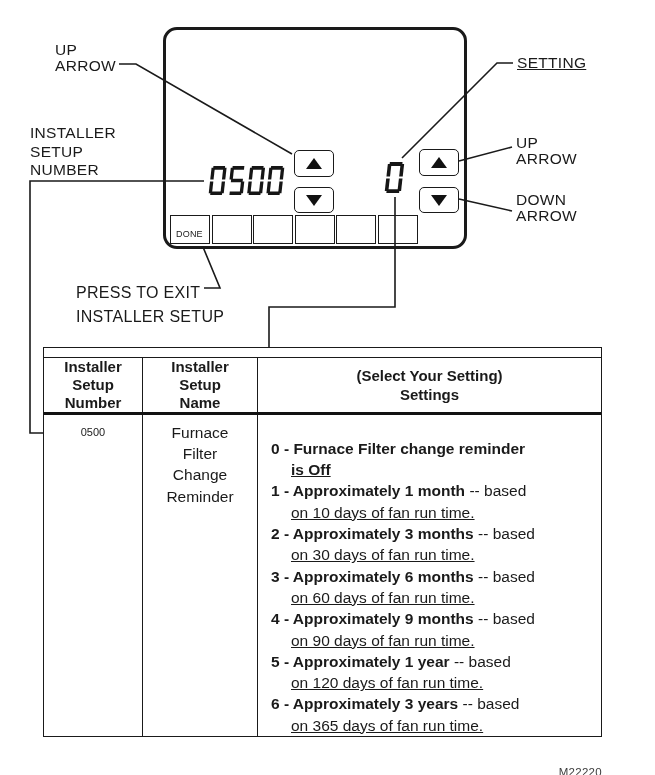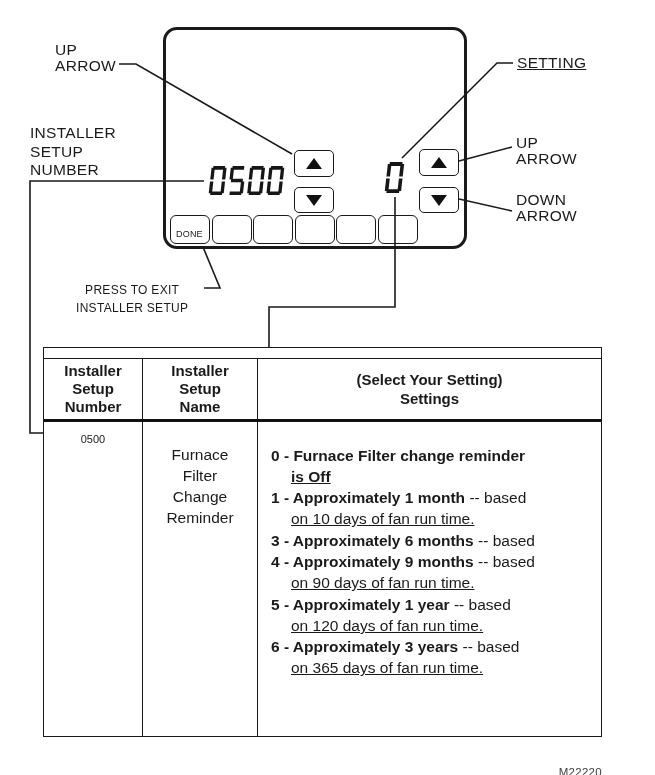--- a/index.html
+++ b/index.html
@@ -6,36 +6,36 @@
   .canvas{
     position:relative;width:655px;height:775px;background:#ffffff;overflow:hidden;
     font-family:"Liberation Sans","DejaVu Sans",sans-serif;color:#1a1a1a;
   }
   
   .lbl{
     position:absolute;font-size:15.5px;line-height:16px;letter-spacing:.3px;
     white-space:pre-line;color:#1a1a1a;
   }
   .lbl.tall{line-height:18.5px;}
-  .lbl.exit{line-height:18px;font-size:12px;text-align:center;}
+  .lbl.exit{line-height:24px;font-size:16px;}
   
   .thermostat{
     position:absolute;left:163px;top:27px;width:304px;height:222px;
     border:3px solid #1a1a1a;border-radius:14px;background:#fff;box-sizing:border-box;
   }
   .sevenseg{position:absolute;}
   .tbtn{
     position:absolute;border:1.7px solid #1a1a1a;border-radius:5px;background:#fff;
     box-sizing:border-box;display:flex;align-items:center;justify-content:center;padding:0;
   }
   .tri-up{width:0;height:0;border-left:8px solid transparent;border-right:8px solid transparent;border-bottom:11px solid #111;}
   .tri-down{width:0;height:0;border-left:8px solid transparent;border-right:8px solid transparent;border-top:11px solid #111;}
   .key{
     position:absolute;top:215px;width:40px;height:29px;border:1.7px solid #1a1a1a;
-    border-radius:6px;background:#fff;box-sizing:border-box;
+    border-radius:0;background:#fff;box-sizing:border-box;
   }
   .done-txt{position:absolute;left:5px;bottom:4px;font-size:9px;letter-spacing:.2px;color:#1a1a1a;}
   
   .overlay{position:absolute;left:0;top:0;pointer-events:none;}
   
   .istable{
     position:absolute;left:43px;top:347px;width:559px;height:390px;
     border:1.5px solid #1a1a1a;box-sizing:border-box;display:flex;flex-direction:column;background:#fff;
   }
   .t-strip{height:9.5px;border-bottom:1.4px solid #1a1a1a;}
@@ -43,21 +43,21 @@
   .t-bodyrow{flex:1;display:flex;}
   .c1{width:99px;border-right:1.4px solid #1a1a1a;box-sizing:border-box;}
   .c2{width:115px;border-right:1.4px solid #1a1a1a;box-sizing:border-box;}
   .c3{flex:1;box-sizing:border-box;}
   .hcell{
     display:flex;align-items:center;justify-content:center;text-align:center;
     font-weight:bold;font-size:15px;line-height:18px;white-space:pre-line;
   }
   .hcell.wide{line-height:19px;}
   .bcell-num{padding-top:7px;text-align:center;font-size:11px;line-height:21.3px;}
-  .bcell-name{padding-top:22px;text-align:center;font-size:15.5px;line-height:21.3px;white-space:pre-line;}
+  .bcell-name{padding-top:7px;text-align:center;font-size:15.5px;line-height:21.3px;white-space:pre-line;}
   .bcell-set{padding:23px 4px 0 13px;font-size:15.5px;line-height:21.3px;}
   .set-line2{padding-left:20px;text-decoration:underline;}
   .set-item b{font-weight:bold;}
   
   .footnote{position:absolute;right:53px;top:766px;font-size:11.5px;color:#3d3d3d;letter-spacing:.3px;}
 </style>
 </head>
 <body>
 
 <div class="canvas">
@@ -180,21 +180,26 @@
       <div class="c3 bcell-set">
         <div class="set-item">
           <div class="set-line1"><b>0 - Furnace Filter change reminder</b><span></span></div>
           <div class="set-line2"><b>is Off</b><span></span></div>
         </div>
         <div class="set-item">
           <div class="set-line1"><b>1 - Approximately 1 month</b><span> -- based</span></div>
           <div class="set-line2"><b></b><span>on 10 days of fan run time.</span></div>
         </div>
         <div class="set-item">
+          <div class="set-line1"><b>2 - Approximately 3 months</b><span> -- based</span></div>
+          <div class="set-line2"><b></b><span>on 30 days of fan run time.</span></div>
+        </div>
+        <div class="set-item">
           <div class="set-line1"><b>3 - Approximately 6 months</b><span> -- based</span></div>
+          <div class="set-line2"><b></b><span>on 60 days of fan run time.</span></div>
         </div>
         <div class="set-item">
           <div class="set-line1"><b>4 - Approximately 9 months</b><span> -- based</span></div>
           <div class="set-line2"><b></b><span>on 90 days of fan run time.</span></div>
         </div>
         <div class="set-item">
           <div class="set-line1"><b>5 - Approximately 1 year</b><span> -- based</span></div>
           <div class="set-line2"><b></b><span>on 120 days of fan run time.</span></div>
         </div>
         <div class="set-item">

